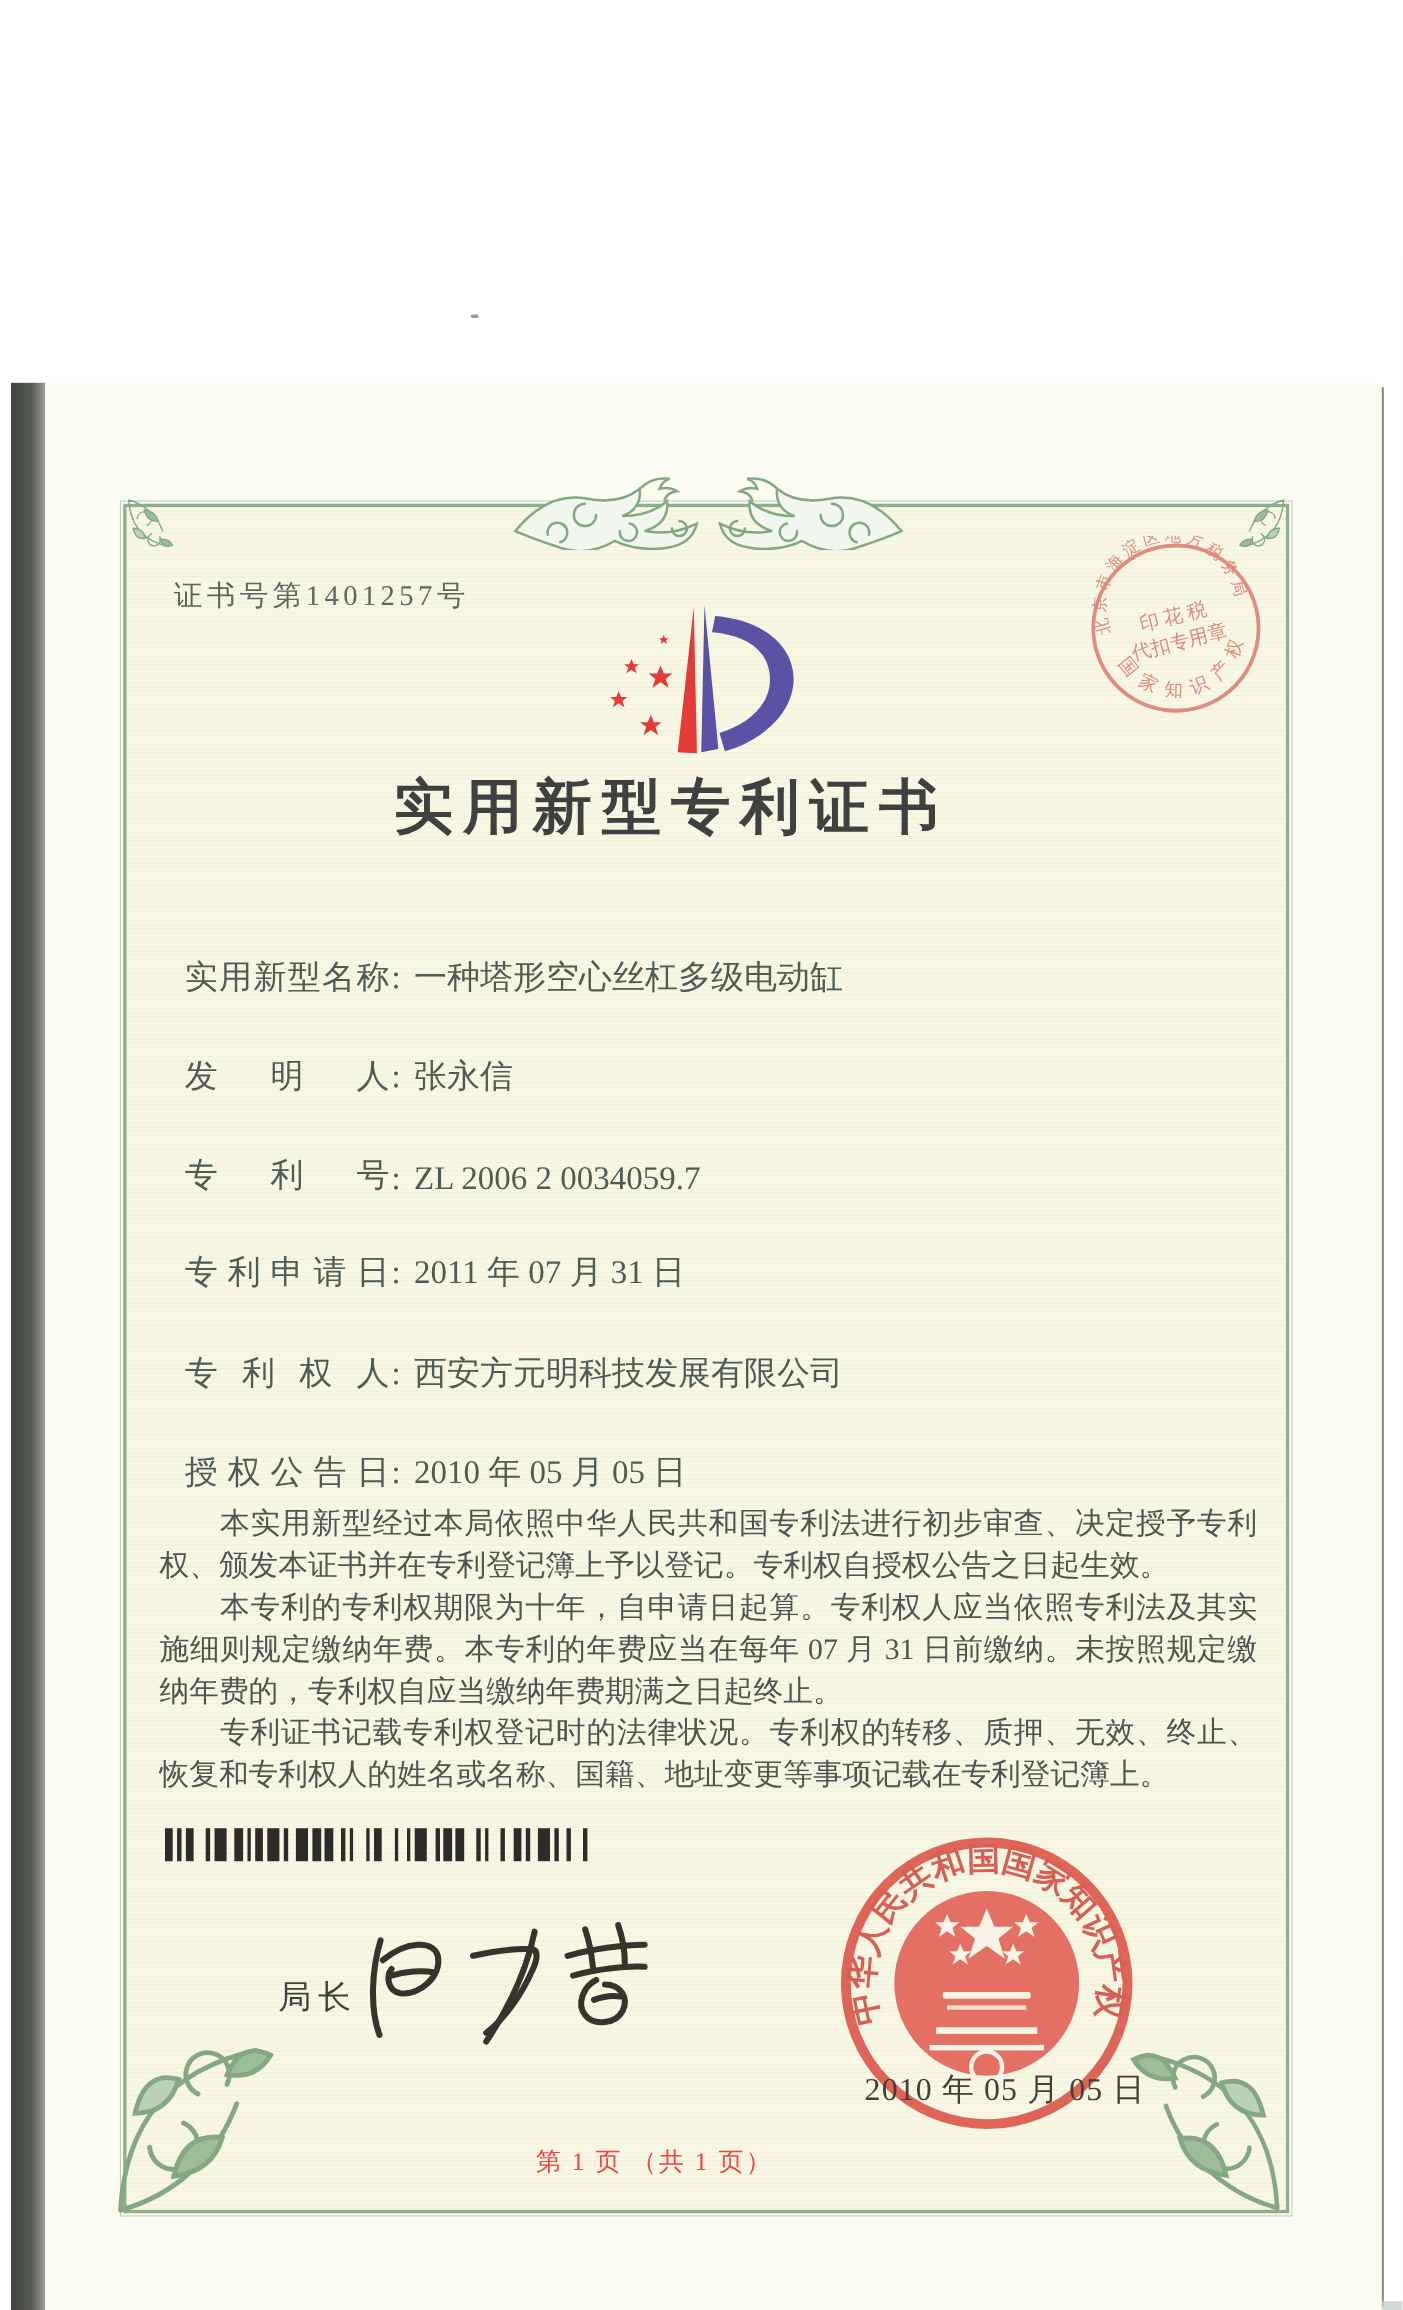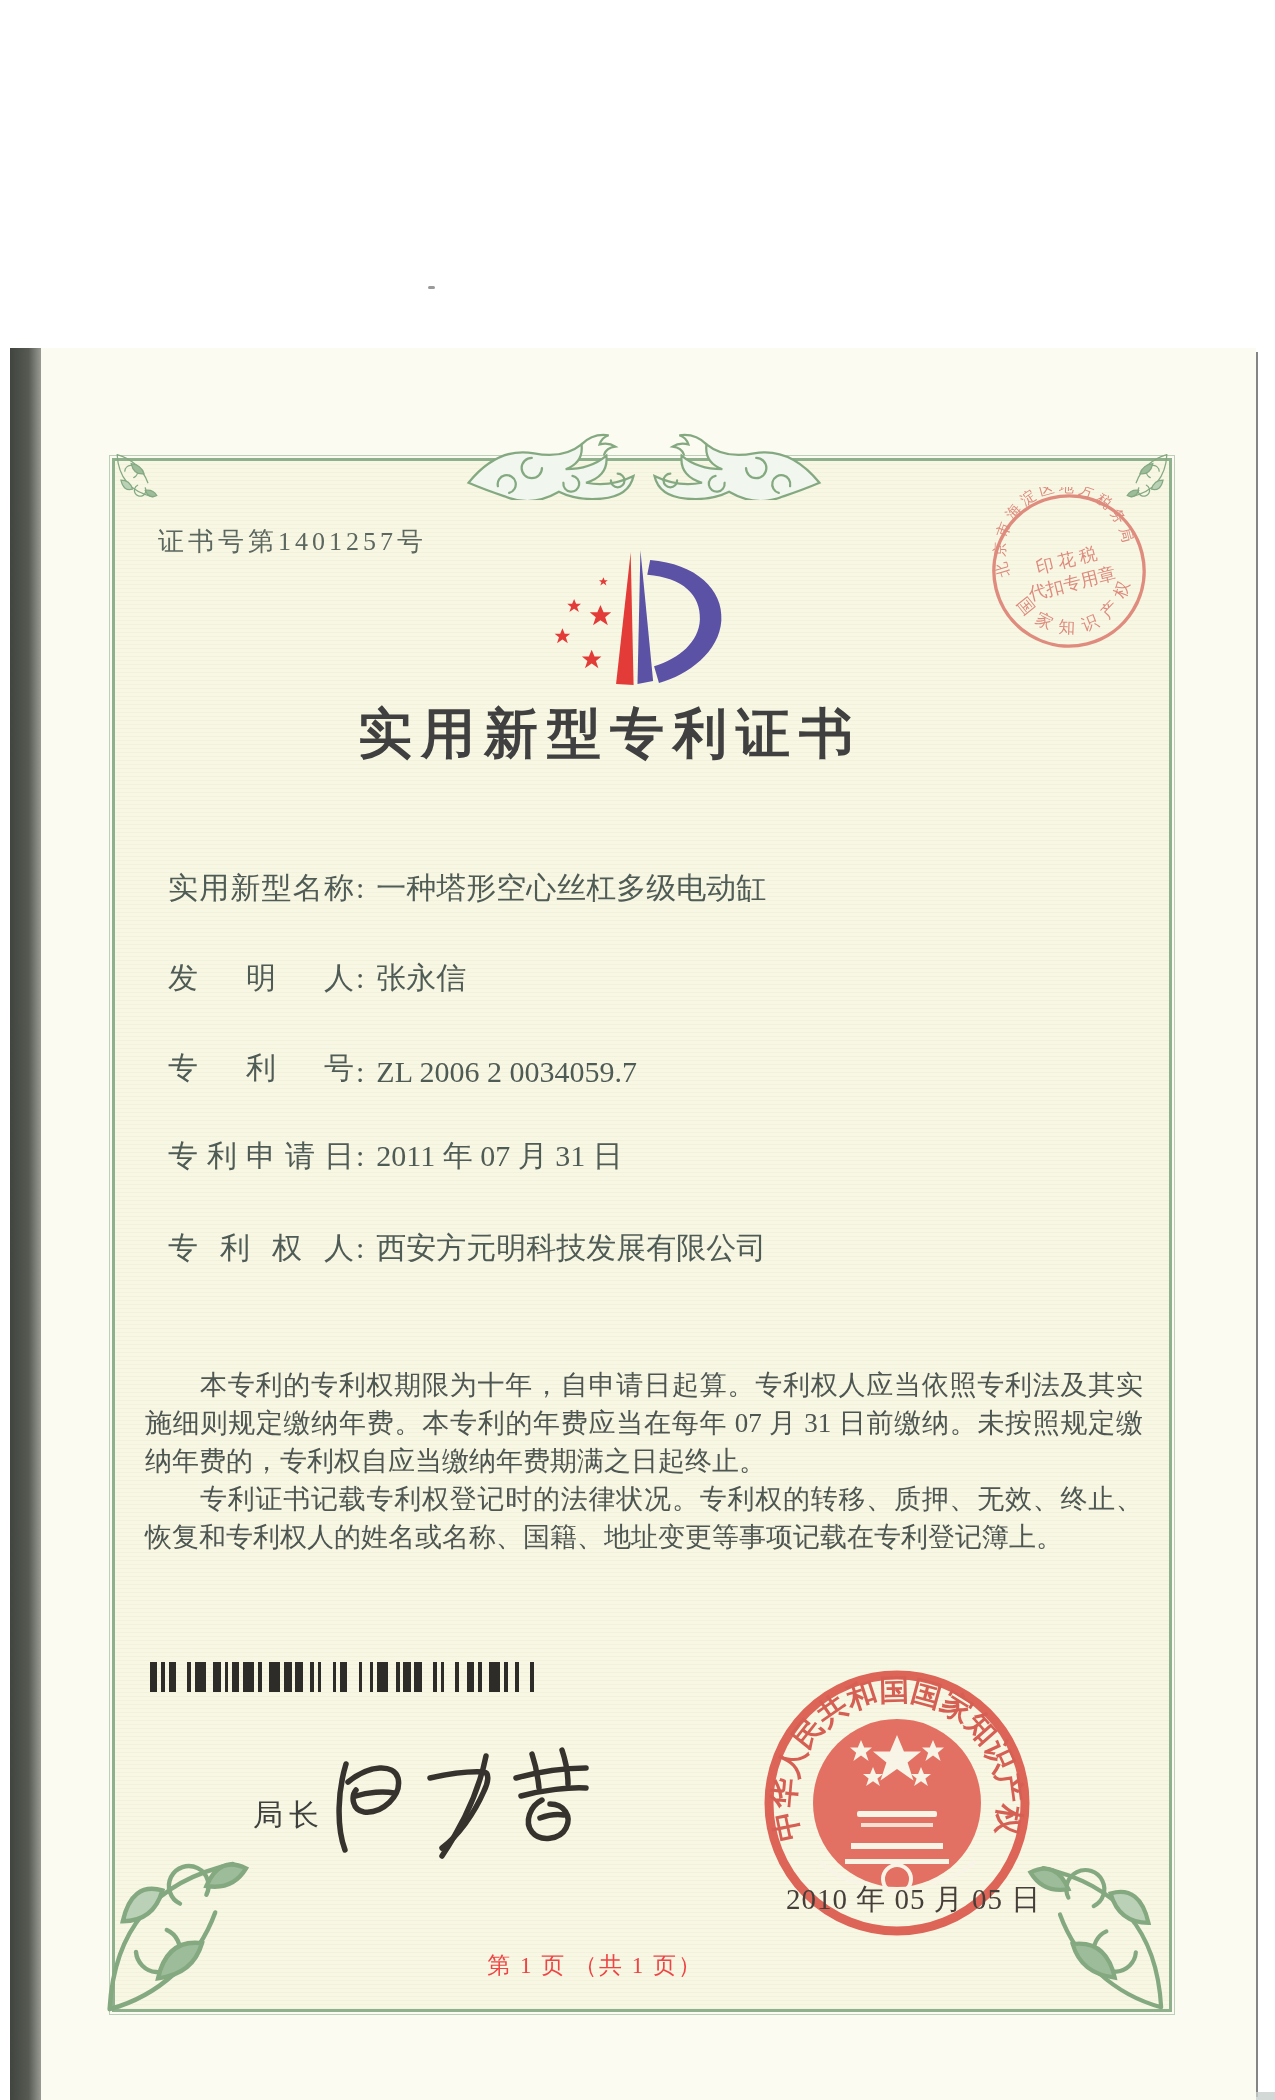--- a/index.html
+++ b/index.html
@@ -120,22 +120,26 @@
   </div>
   <div class="frow" style="top:1048px">
     <span class="flabel">专利号</span><span class="fcolon">:</span><span class="fvalue">ZL 2006 2 0034059.7</span>
   </div>
   <div class="frow" style="top:1136px">
     <span class="flabel">专利申请日</span><span class="fcolon">:</span><span class="fvalue">2011 年 07 月 31 日</span>
   </div>
   <div class="frow" style="top:1228px">
     <span class="flabel">专利权人</span><span class="fcolon">:</span><span class="fvalue">西安方元明科技发展有限公司</span>
   </div>
+  <div class="frow" style="top:1318px">
+    <span class="flabel">授权公告日</span><span class="fcolon">:</span><span class="fvalue">2010 年 05 月 05 日</span>
+  </div>
 
   <div class="legal">
+    <p>本实用新型经过本局依照中华人民共和国专利法进行初步审查、决定授予专利权、颁发本证书并在专利登记簿上予以登记。专利权自授权公告之日起生效。</p>
     <p>本专利的专利权期限为十年，自申请日起算。专利权人应当依照专利法及其实施细则规定缴纳年费。本专利的年费应当在每年 07 月 31 日前缴纳。未按照规定缴纳年费的，专利权自应当缴纳年费期满之日起终止。</p>
     <p>专利证书记载专利权登记时的法律状况。专利权的转移、质押、无效、终止、恢复和专利权人的姓名或名称、国籍、地址变更等事项记载在专利登记簿上。</p>
   </div>
 
   <div class="barcode">
       <span class="bc-bar" style="width: 7.46667px;"></span>
       <span class="bc-gap" style="width: 3.73333px;"></span>
       <span class="bc-bar" style="width: 3.73333px;"></span>
       <span class="bc-gap" style="width: 3.73333px;"></span>
       <span class="bc-bar" style="width: 7.46667px;"></span>

